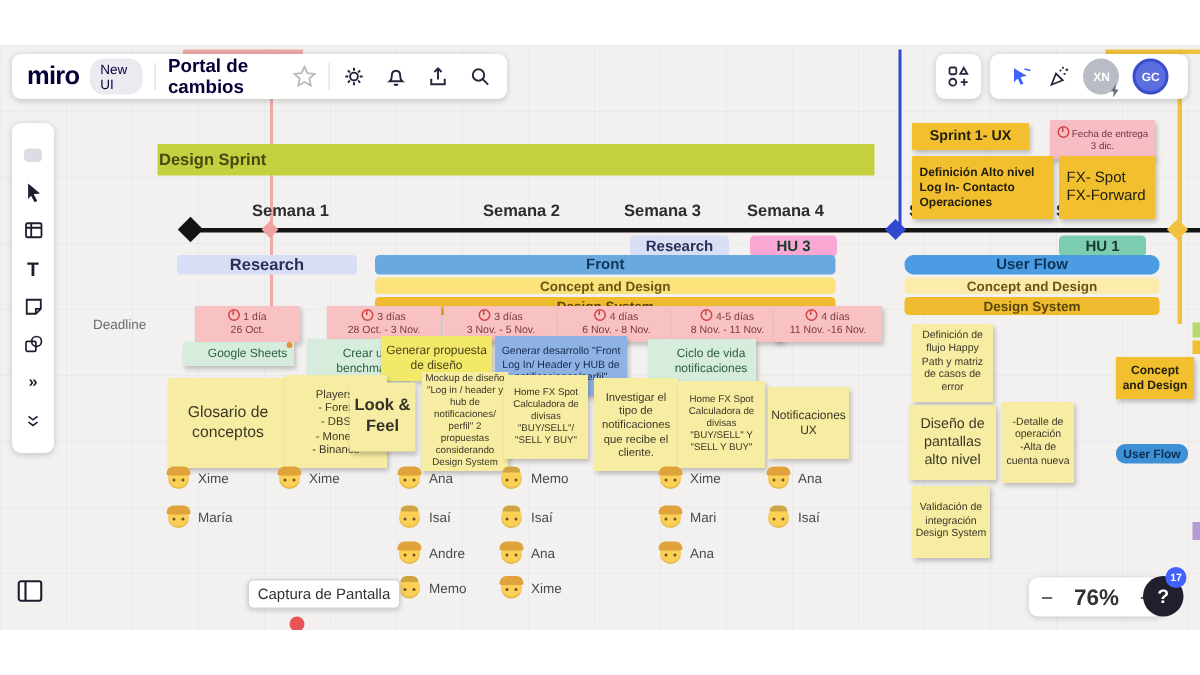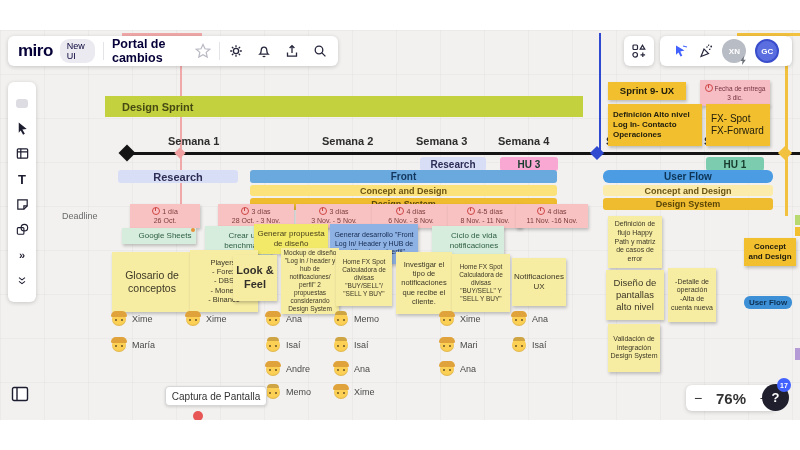--- a/index.html
+++ b/index.html
@@ -63,21 +63,21 @@
 
   <div id="board"></div>
 
   <div class="edge-line" style="left:180px;top:33px;width:2px;height:210px;background:#f0a8a8"></div>
   <div class="edge-line" style="left:122px;top:33px;width:80px;height:3px;background:#f0a8a8"></div>
   <div class="edge-line" style="left:599px;top:33px;width:2px;height:121px;background:#2f49d1"></div>
   <div class="edge-line" style="left:785px;top:33px;width:3px;height:183px;background:#f2c13d"></div>
   <div class="edge-line" style="left:737px;top:33px;width:63px;height:3px;background:#f2c13d"></div>
 
   <div class="abs" style="left:105px;top:96px;width:478px;height:21px;background:#c4d13e;z-index:4;
-       display:flex;align-items:center;padding-left:17px;font-size:11px;font-weight:600;color:#454a12">Design Sprint</div>
+       display:flex;align-items:center;padding-left:1px;font-size:11px;font-weight:600;color:#454a12">Design Sprint</div>
 
   <div class="abs" style="left:122px;top:152px;width:678px;height:3px;background:#141414;z-index:4"></div>
   <div class="diamond" style="left:121px;top:147px;width:12px;height:12px;background:#141414"></div>
   <div class="diamond" style="left:176px;top:149px;width:8px;height:8px;background:#f0a0a0"></div>
   <div class="diamond" style="left:592px;top:148px;width:10px;height:10px;background:#2f49d1"></div>
   <div class="diamond" style="left:780px;top:148px;width:10px;height:10px;background:#f2c13d"></div>
 
   <div class="week" style="left:168px;top:135px">Semana 1</div>
   <div class="week" style="left:322px;top:135px">Semana 2</div>
   <div class="week" style="left:416px;top:135px">Semana 3</div>
@@ -212,21 +212,21 @@
 
   <div class="person" style="left:512px;top:312px">
       <span class="face f"></span>
       <span>Ana</span>
     </div>
   <div class="person" style="left:512px;top:338px">
       <span class="face m"></span>
       <span>Isaí</span>
     </div>
 
-  <div class="sticky c-gold" style="left:608px;top:82px;width:78px;height:18px;font-size:9.5px;font-weight:700">Sprint 9- UX</div>
+  <div class="sticky c-gold" style="left:608px;top:82px;width:78px;height:18px;font-size:9.5px;font-weight:700">Sprint 1- UX</div>
   <div class="sticky" style="left:700px;top:80px;width:70px;height:26px;font-size:6.5px;background:#f6bdc5;color:#74333f">
     <div><span class="clock"></span><span>Fecha de entrega</span></div>
     <div>3 dic.</div>
   </div>
   <div class="sticky c-gold" style="left:608px;top:104px;width:94px;height:42px;font-size:8px;font-weight:700;align-items:flex-start;text-align:left;padding-left:5px">
     <div>Definición Alto nivel</div>
     <div>Log In- Contacto</div>
     <div>Operaciones</div>
   </div>
   <div class="sticky c-gold" style="left:706px;top:104px;width:64px;height:42px;font-size:10px;align-items:flex-start;text-align:left;padding-left:5px">

